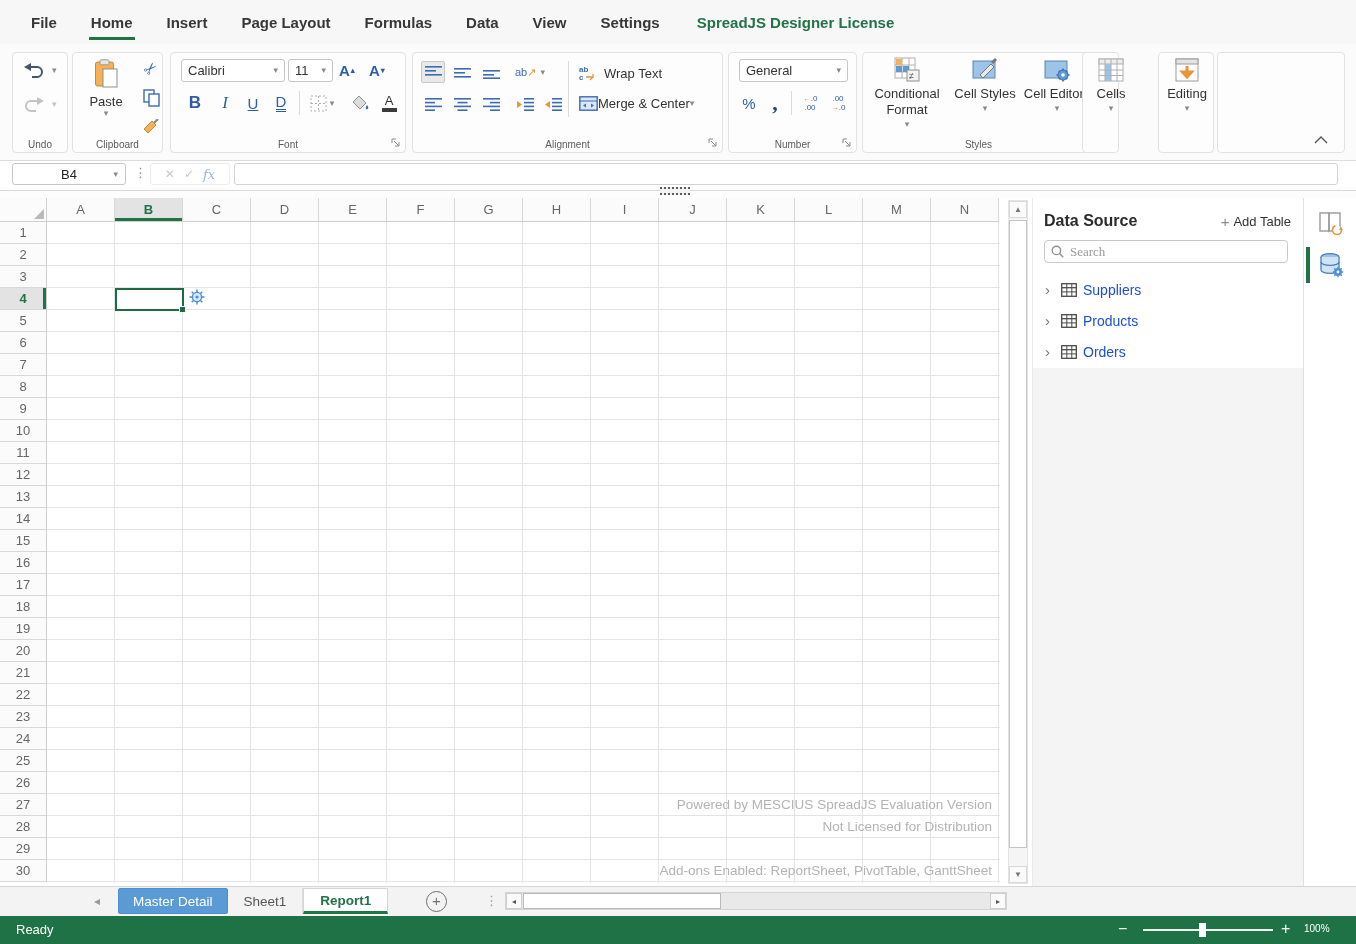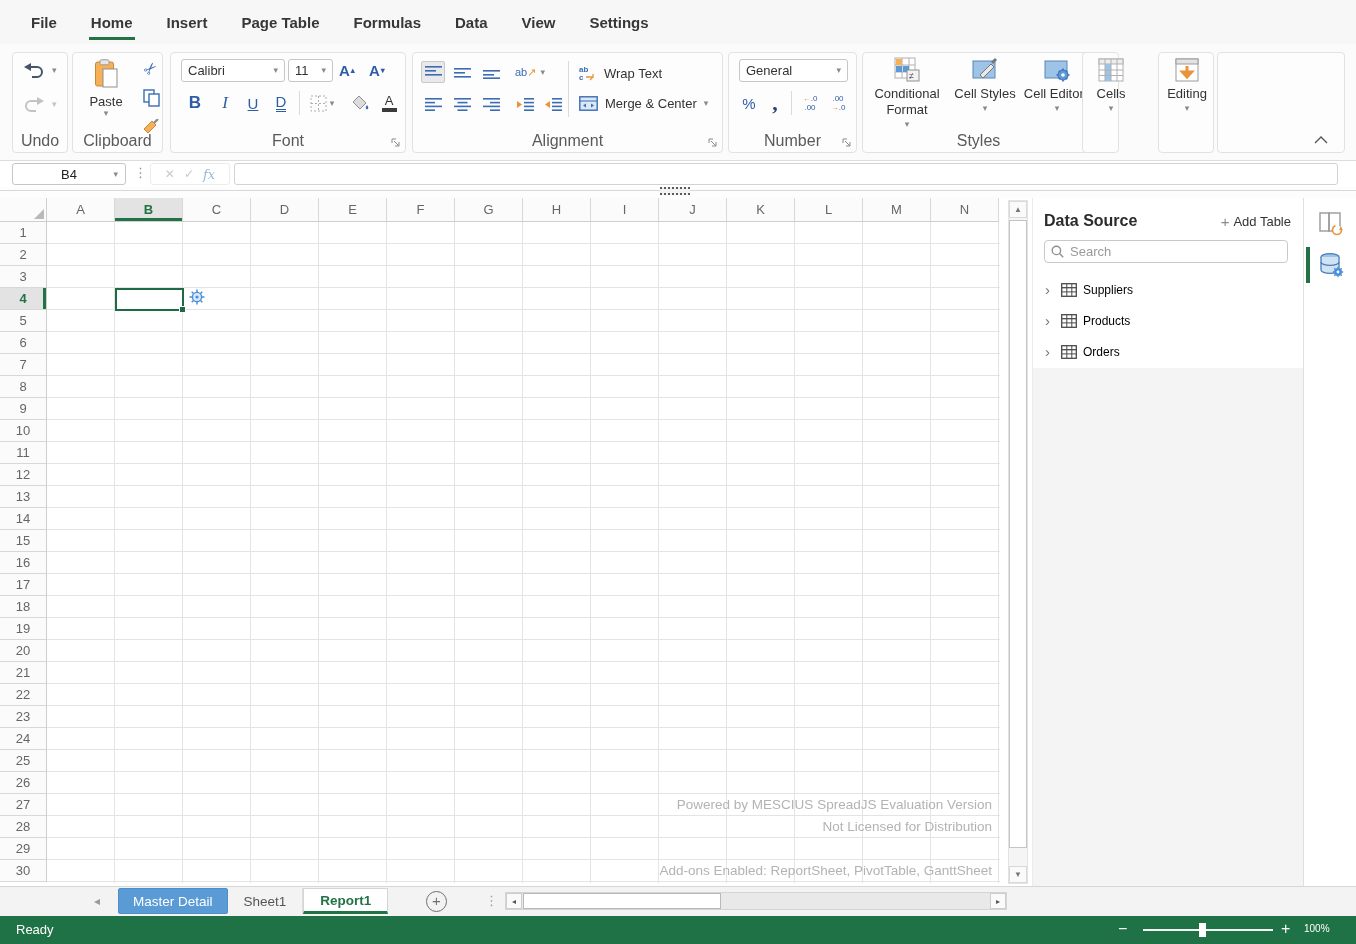--- a/index.html
+++ b/index.html
@@ -11,21 +11,21 @@
   
   .menubar { position:absolute; left:0; top:0; width:1356px; height:44px; background:#f7f7f7; display:flex; align-items:stretch; padding-left:14px; }
   .menu-item { position:relative; display:flex; align-items:center; padding:0 17px; font-size:15px; color:#373737; cursor:pointer;font-weight:bold; }
   .menu-item.active { font-weight:700; }
   .menu-item.active::after { content:""; position:absolute; left:15px; right:15px; bottom:4px; height:3px; background:#217346; }
   .menu-item.accent { color:#217346; padding:0 20px; }
 
   
   .ribbon { position:absolute; left:0; top:44px; width:1356px; height:117px; background:#fbfbfb; border-bottom:1px solid #dcdcdc; }
   .rgroup { position:absolute; top:8px; height:101px; border:1px solid #e2e2e2; border-radius:4px; background:#fdfdfd; }
-  .rgroup-label { position:absolute; bottom:2px; left:0; right:0; text-align:center; font-size:16px; color:#5a5a5a; }
+  .rgroup-label { position:absolute; bottom:2px; left:0; right:0; text-align:center; font-size:10px; color:#5a5a5a; }
   .launcher { position:absolute; right:4px; bottom:4px; width:10px; height:10px; cursor:pointer; }
   .caret { font-size:9px; color:#8a8a8a; line-height:1; }
   .icon-btn { display:flex; align-items:center; justify-content:center; cursor:pointer; border-radius:2px; }
   .sep-v { position:absolute; width:1px; background:#dadada; }
 
   
   .undo-row { position:absolute; left:10px; display:flex; align-items:center; gap:7px; cursor:pointer; }
   
   .paste-col { position:absolute; left:6px; top:6px; width:54px; display:flex; flex-direction:column; align-items:center; cursor:pointer; }
   .paste-col .lbl { font-size:13px; color:#333; margin-top:6px; }
@@ -93,27 +93,27 @@
   .vs-btn { position:absolute; left:0; width:18px; height:17px; background:#fafafa; border:1px solid #d9d9d9; color:#777; font-size:8px; display:flex; align-items:center; justify-content:center; cursor:pointer; }
   .vs-thumb { position:absolute; left:0; top:19px; width:18px; height:628px; background:#fff; border:1px solid #c4c4c4; cursor:grab; }
 
   
   .panel { position:absolute; left:1032px; top:0; width:271px; height:688px; background:#f4f4f4; border-left:1px solid #ebebeb; }
   .panel-white { position:absolute; left:0; top:0; width:100%; height:170px; background:#fff; }
   .panel-title { position:absolute; left:11px; top:14px; font-size:16px; font-weight:700; color:#2b2b2b; }
   .add-table { position:absolute; right:12px; top:16px; font-size:13px; color:#333; cursor:pointer; display:flex; align-items:center; gap:4px; }
   .add-table .plus { font-size:15px; color:#8a8a8a; line-height:1; }
   .searchbox { position:absolute; left:11px; top:42px; width:244px; height:23px; border:1px solid #c9c9c9; border-radius:4px; background:#fff; display:flex; align-items:center; padding:0 6px; gap:6px; }
-  .searchbox input { border:none; outline:none; flex:1; font-size:13px; color:#333; font-family:Liberation Sans, sans-serif; background:transparent; }
+  .searchbox input { border:none; outline:none; flex:1; font-size:13px; color:#333; font-family:Liberation Serif, serif; background:transparent; }
   .searchbox input::placeholder { color:#9a9a9a; }
   .tree { position:absolute; left:0; top:76px; width:100%; }
   .tree-item { display:flex; align-items:center; height:31px; padding-left:12px; cursor:pointer; }
   .tree-item .chev { color:#777; font-size:15px; width:16px; cursor:pointer; }
   .tree-item .tbl-ic { width:20px; display:flex; align-items:center; }
-  .tree-item .tree-label { font-size:12px; color:#000000; margin-left:2px; }
+  .tree-item .tree-label { font-size:14px; color:#1d4ed8; margin-left:2px; }
 
   
   .iconstrip { position:absolute; left:1303px; top:0; width:53px; height:688px; background:#fff; border-left:1px solid #e0e0e0; }
   .strip-ind { position:absolute; left:2px; top:49px; width:4px; height:36px; background:#217346; }
   .strip-btn { position:absolute; left:14px; width:26px; height:26px; cursor:pointer; }
 
   
   .tabstrip { position:absolute; left:0; top:886px; width:1356px; height:30px; background:#f3f3f3; border-top:1px solid #d6d6d6; }
   .tab-nav { position:absolute; top:7px; font-size:12px; color:#9a9a9a; cursor:pointer; }
   .tabs { position:absolute; left:118px; top:1px; height:26px; display:flex; }
@@ -138,25 +138,26 @@
 </head>
 <body>
 
 <div class="app">
 
   <div class="menubar">
     <div style="display:flex;">
         <div class="menu-item">File</div>
         <div class="menu-item active">Home</div>
         <div class="menu-item">Insert</div>
-        <div class="menu-item">Page Table</div>
+        <div class="menu-item">Page Layout</div>
         <div class="menu-item">Formulas</div>
         <div class="menu-item">Data</div>
         <div class="menu-item">View</div>
         <div class="menu-item">Settings</div>
+        <div class="menu-item accent">SpreadJS Designer License</div>
       </div>
   </div>
 
   <div class="ribbon">
 
     <div class="rgroup" style="left:12px; width:56px;">
       <div class="undo-row" style="top:10px;">
         <svg width="22" height="15" viewBox="0 0 22 15">
             <path d="M5 4 H14 A5 5 0 0 1 14 14 H9" fill="none" stroke="#44546a" stroke-width="2"></path>
             <path d="M8 0 L1 4 L8 8 Z" fill="#44546a"></path>
@@ -324,21 +325,21 @@
       </div>
       <div class="sep-v" style="left:155px; top:8px; height:56px;"></div>
       <div class="align-lbl" style="left:166px; top:12px; display:flex; align-items:center; gap:7px;">
         <svg width="18" height="16" viewBox="0 0 18 16">
             <text x="0" y="7" font-size="8" fill="#3b6cb4" font-weight="bold">ab</text>
             <text x="0" y="15" font-size="8" fill="#3b6cb4" font-weight="bold">c</text>
             <path d="M7 12 H14 V9 M14 12 L11 15" stroke="#e8943a" fill="none" stroke-width="1.3"></path>
           </svg>
         <span>Wrap Text</span>
       </div>
-      <div class="align-lbl" style="left:166px; top:43px; display:flex; align-items:center; gap:7px;">
+      <div class="align-lbl" style="left:166px; top:43px; display:flex; align-items:center; ">
         <svg width="19" height="15" viewBox="0 0 19 15">
             <rect x="0.8" y="0.8" width="17.4" height="13.4" fill="#dbe9f7" stroke="#3b6cb4" stroke-width="1.4"></rect>
             <line x1="0.8" y1="5" x2="18.2" y2="5" stroke="#3b6cb4"></line>
             <path d="M4 9.5 L7 7.5 V11.5 Z M15 9.5 L12 7.5 V11.5 Z" fill="#3b6cb4"></path>
           </svg>
         <span>Merge &amp; Center</span>
         <span class="caret">▾</span>
       </div>
       <div class="rgroup-label">Alignment</div>
       <svg class="launcher" viewBox="0 0 10 10">

